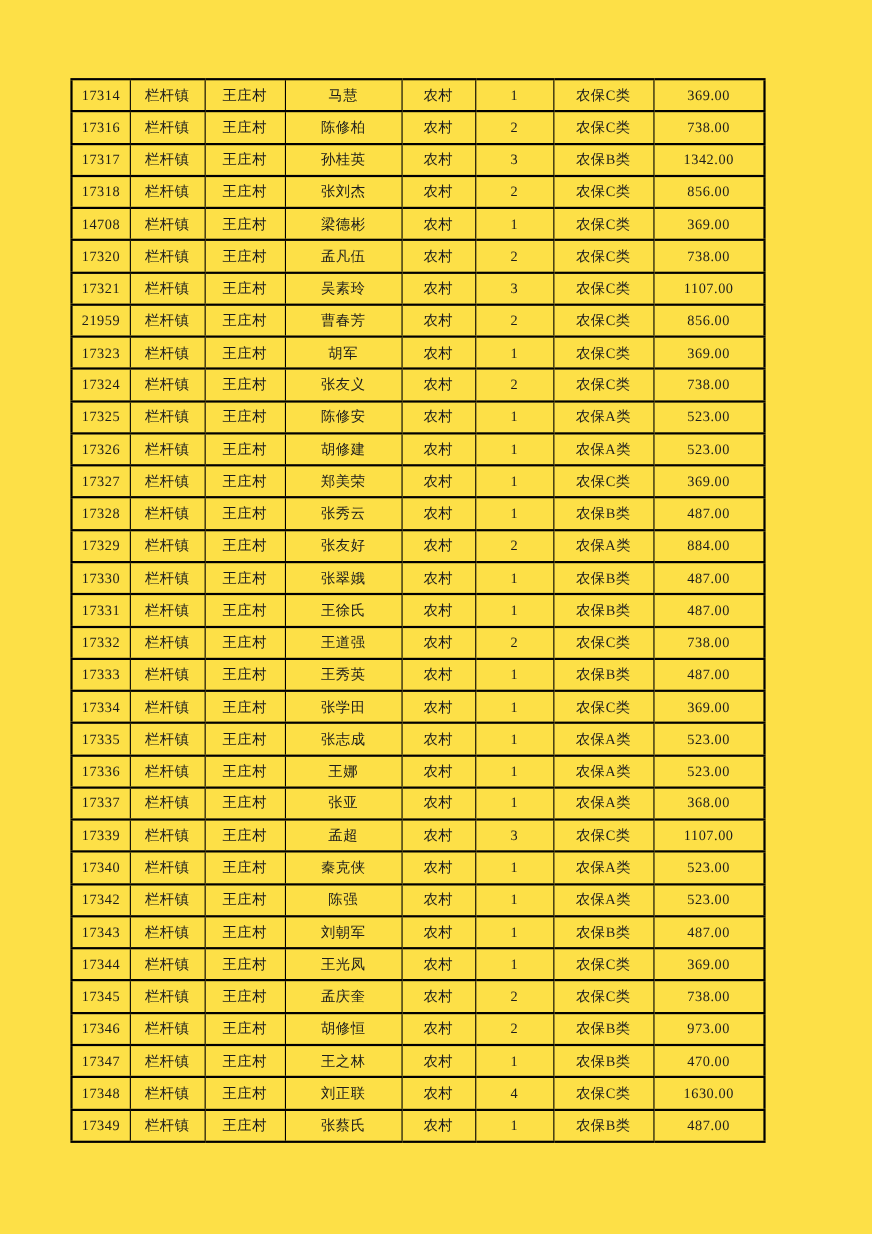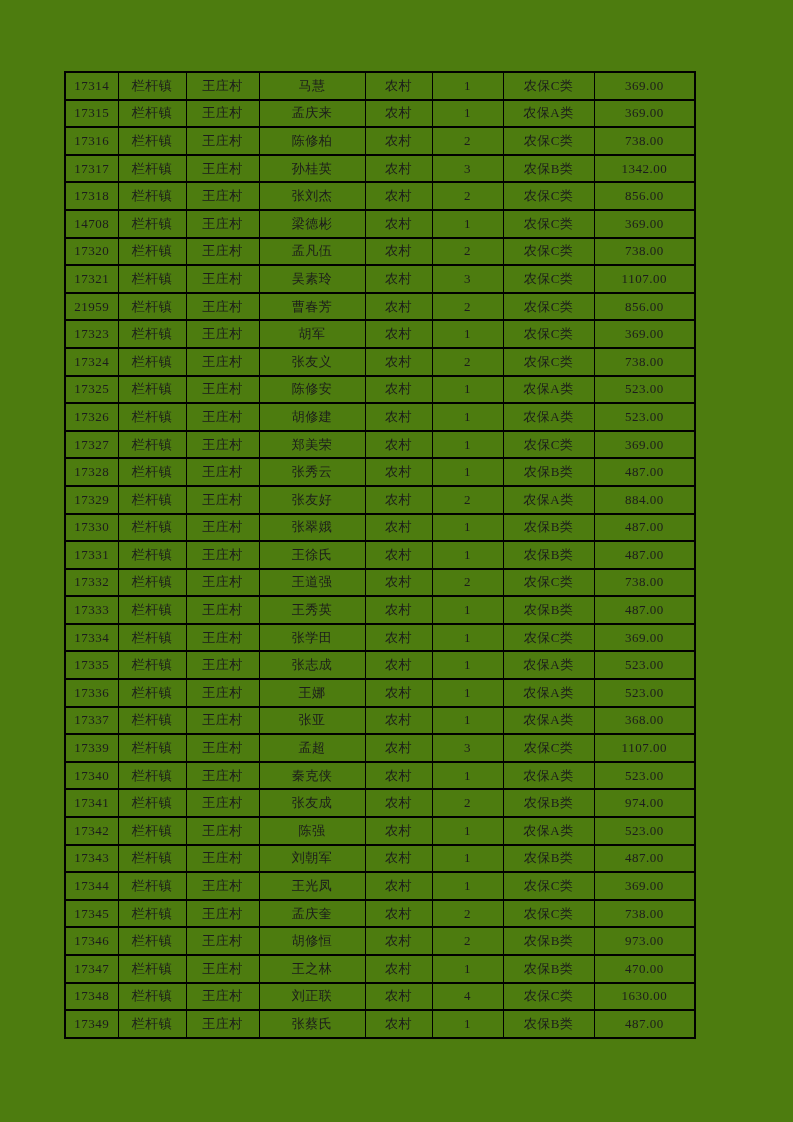--- a/index.html
+++ b/index.html
@@ -12,21 +12,21 @@
     height: 1122px;
     position: relative;
     overflow: hidden;
     font-family: "Liberation Serif", "DejaVu Serif", serif;
   }
   .page {
     position: absolute;
     left: 0; top: 0;
     width: 793px;
     height: 1122px;
-    background: #4d7c0f;
+    background: #fde047;
   }
   table.roster {
     position: absolute;
     left: 64px;
     top: 71px;
     width: 630px;
     height: 968px;
     border-collapse: collapse;
     table-layout: fixed;
     border: 2px solid #000000;
@@ -65,30 +65,20 @@
           <td>17314</td>
           <td>栏杆镇</td>
           <td>王庄村</td>
           <td>马慧</td>
           <td>农村</td>
           <td>1</td>
           <td>农保C类</td>
           <td>369.00</td>
         </tr>
         <tr>
-          <td>17315</td>
-          <td>栏杆镇</td>
-          <td>王庄村</td>
-          <td>孟庆来</td>
-          <td>农村</td>
-          <td>1</td>
-          <td>农保A类</td>
-          <td>369.00</td>
-        </tr>
-        <tr>
           <td>17316</td>
           <td>栏杆镇</td>
           <td>王庄村</td>
           <td>陈修柏</td>
           <td>农村</td>
           <td>2</td>
           <td>农保C类</td>
           <td>738.00</td>
         </tr>
         <tr>
@@ -313,30 +303,20 @@
         </tr>
         <tr>
           <td>17340</td>
           <td>栏杆镇</td>
           <td>王庄村</td>
           <td>秦克侠</td>
           <td>农村</td>
           <td>1</td>
           <td>农保A类</td>
           <td>523.00</td>
-        </tr>
-        <tr>
-          <td>17341</td>
-          <td>栏杆镇</td>
-          <td>王庄村</td>
-          <td>张友成</td>
-          <td>农村</td>
-          <td>2</td>
-          <td>农保B类</td>
-          <td>974.00</td>
         </tr>
         <tr>
           <td>17342</td>
           <td>栏杆镇</td>
           <td>王庄村</td>
           <td>陈强</td>
           <td>农村</td>
           <td>1</td>
           <td>农保A类</td>
           <td>523.00</td>

